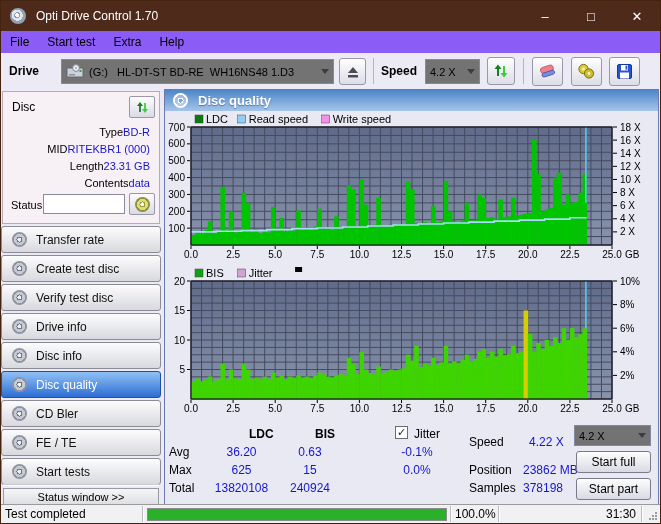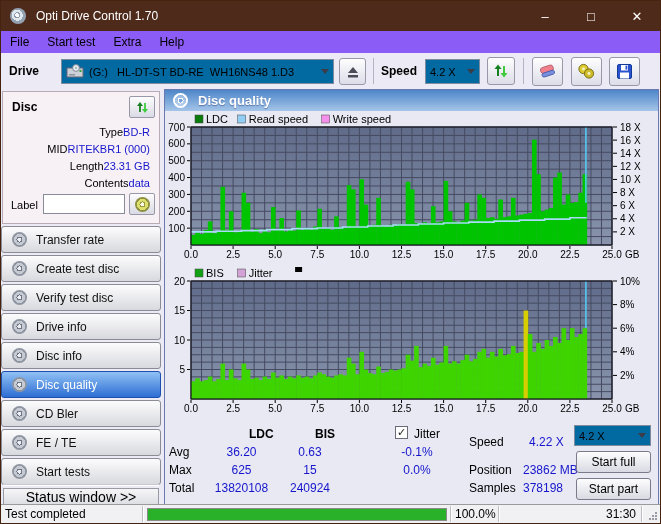--- a/index.html
+++ b/index.html
@@ -15,47 +15,47 @@
   .win-controls{margin-left:auto;display:flex;height:100%}
   .win-btn{width:46px;height:100%;display:flex;align-items:center;justify-content:center;font-size:13px;color:#fff}
 
   
   .menubar{position:absolute;top:30px;left:0;right:0;height:22px;background:#8b5cf6;display:flex;align-items:center;font-size:12px}
   .menu-item{padding:0 9px;height:100%;display:flex;align-items:center}
 
   
   .toolbar{position:absolute;top:52px;left:0;right:0;height:36px;background:#ecebf5}
   .tb-lbl{position:absolute;font-weight:bold;font-size:12px;top:11px}
-  .combo{position:absolute;background:#0369a1;border:1px solid #7f8ca0;display:flex;align-items:center;font-size:11px;padding-left:4px}
+  .combo{position:absolute;background:#737373;border:1px solid #7f8ca0;display:flex;align-items:center;font-size:11px;padding-left:4px}
   .combo-text{white-space:pre;overflow:hidden}
   .chev{margin-left:auto;width:17px;height:100%;display:flex;align-items:center;justify-content:center;flex:none}
   .chev::after{content:"";border-left:4px solid transparent;border-right:4px solid transparent;border-top:5px solid #3c3c46}
   .tbtn{position:absolute;border:1px solid #9898a8;border-radius:3px;background:linear-gradient(#fefefe,#dcdde8);display:flex;align-items:center;justify-content:center}
   .tb-sep{position:absolute;top:5px;width:1px;height:26px;background:#b4b4c4}
 
   
   .sidebar{position:absolute;left:0;top:88px;width:161px;height:417px}
   .disc-panel{position:absolute;left:1px;top:2px;width:158px;height:133px;background:#f7f0f5;border:1px solid #b9abb6}
-  .dp-title{position:absolute;left:9px;top:8px;font-weight:bold;font-size:12px}
+  .dp-title{position:absolute;left:9px;top:8px;font-weight:normal;font-size:12px}
   .dp-btn{position:absolute;right:4px;top:4px;width:26px;height:22px;border:1px solid #9898a8;border-radius:2px;background:linear-gradient(#fdfdfe,#d9dae4);display:flex;align-items:center;justify-content:center}
   .dp-row{position:absolute;left:8px;right:9px;font-size:11px;display:flex;justify-content:flex-end}
   .dp-val{color:#1515cc}
   .dp-label-txt{position:absolute;left:8px;top:107px;font-size:11px}
   .dp-input{position:absolute;left:40px;top:102px;width:82px;height:20px;border:1px solid #8a8a9a;background:#fff;font-size:11px;padding:0 3px}
   .dp-disc-btn{position:absolute;right:4px;top:101px;width:26px;height:22px;border:1px solid #9898a8;border-radius:2px;background:linear-gradient(#fdfdfe,#d9dae4);display:flex;align-items:center;justify-content:center}
 
   .nav-btn{position:absolute;left:0;width:160px;height:27px;border:1px solid #8b8b95;border-radius:3px;background:linear-gradient(#fcfcfd,#d8d9de);display:flex;align-items:center;font-size:12px;color:#111}
   .nav-btn.sel{background:linear-gradient(#90c1f5,#2e6ed3);border-color:#1c4fae;color:#fff}
   .cdico{width:15px;height:15px;border-radius:50%;flex:none;margin:0 9px 0 10px;
     background:radial-gradient(circle at 50% 50%, #eceef2 0 2px,#6f7784 2px 3px,#c6cbd3 3px 5.5px,#8e95a1 5.5px 7.5px)}
   .cdico-w{width:15px;height:15px;border-radius:50%;flex:none;margin:0 10px 0 8px;
     background:radial-gradient(circle at 50% 50%, rgba(255,255,255,0) 0 2px,#ffffff 2px 3px,rgba(255,255,255,.35) 3px 5.5px,#ffffff 5.5px 7.5px)}
   .cdico-y{width:15px;height:15px;border-radius:50%;
     background:radial-gradient(circle at 50% 50%, #fbfbe8 0 2px,#9a9a40 2px 3px,#dde06e 3px 5.5px,#8e9040 5.5px 7.5px)}
-  .status-btn{position:absolute;left:2px;top:399px;width:156px;height:18px;border:1px solid #9a9aa4;background:linear-gradient(#f6f6f8,#dcdde2);display:flex;align-items:center;justify-content:center;font-size:14px}
+  .status-btn{position:absolute;left:2px;top:399px;width:156px;height:18px;border:1px solid #9a9aa4;background:linear-gradient(#f6f6f8,#dcdde2);display:flex;align-items:center;justify-content:center;font-size:11px}
   .side-divider{position:absolute;left:2px;top:395px;width:156px;height:1px;background:#c9c9d4;box-shadow:0 1px 0 #fff}
 
   
   .rightpanel{position:absolute;left:163px;top:88px;width:495px;height:417px;background:#e9e9f4;border:1px solid #6a7ab0}
   .rp-header{position:absolute;left:0;top:0;width:493px;height:21px;background:linear-gradient(#4d86c8,#a5c5e9);display:flex;align-items:center;color:#fff;font-weight:bold;font-size:13px;text-shadow:0 1px 1px rgba(0,0,60,.35)}
   .chart{position:absolute;left:0}
   svg text{font-family:"Liberation Sans","DejaVu Sans",sans-serif}
 
   
   .stats{position:absolute;left:0;top:331px;width:493px;height:84px;font-size:12px}
@@ -176,21 +176,21 @@
         <span class="dp-val">RITEKBR1 (000)</span>
       </div>
       <div class="dp-row" style="top:68px">
         <span>Length</span>
         <span class="dp-val">23.31 GB</span>
       </div>
       <div class="dp-row" style="top:85px">
         <span>Contents</span>
         <span class="dp-val">data</span>
       </div>
-      <span class="dp-label-txt">Label</span>
+      <span class="dp-label-txt">Status</span>
       <input class="dp-input" value="" style="">
       <div class="dp-disc-btn">
         <span class="cdico-y"></span>
       </div>
     </div>
 
     <div class="nav-btn" style="top:166px">
       <span class="cdico"></span>
       <span>Create test disc</span>
     </div>

